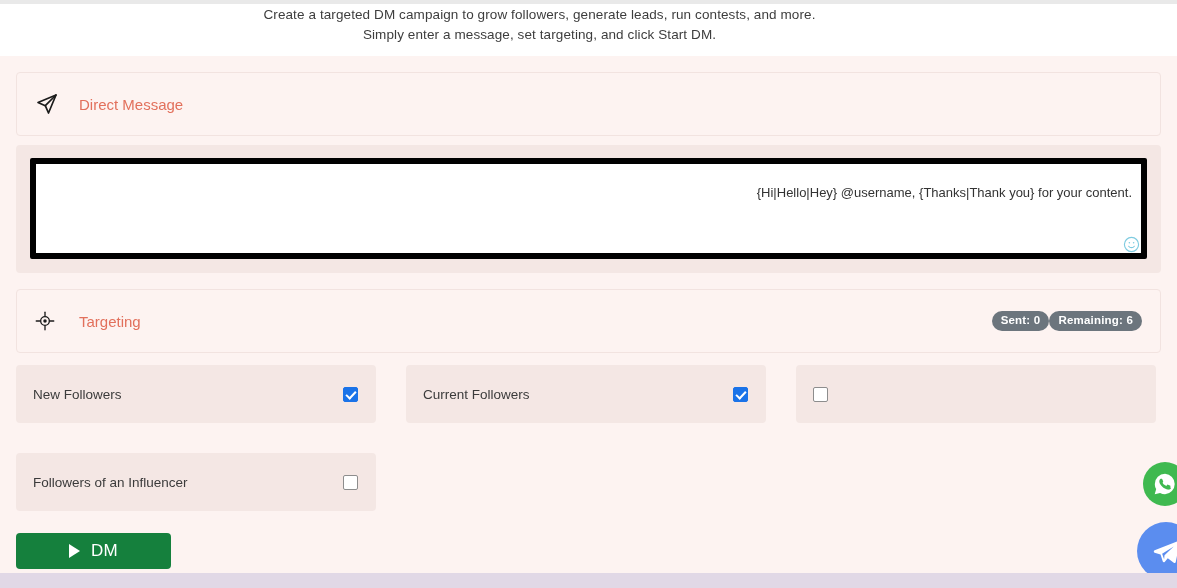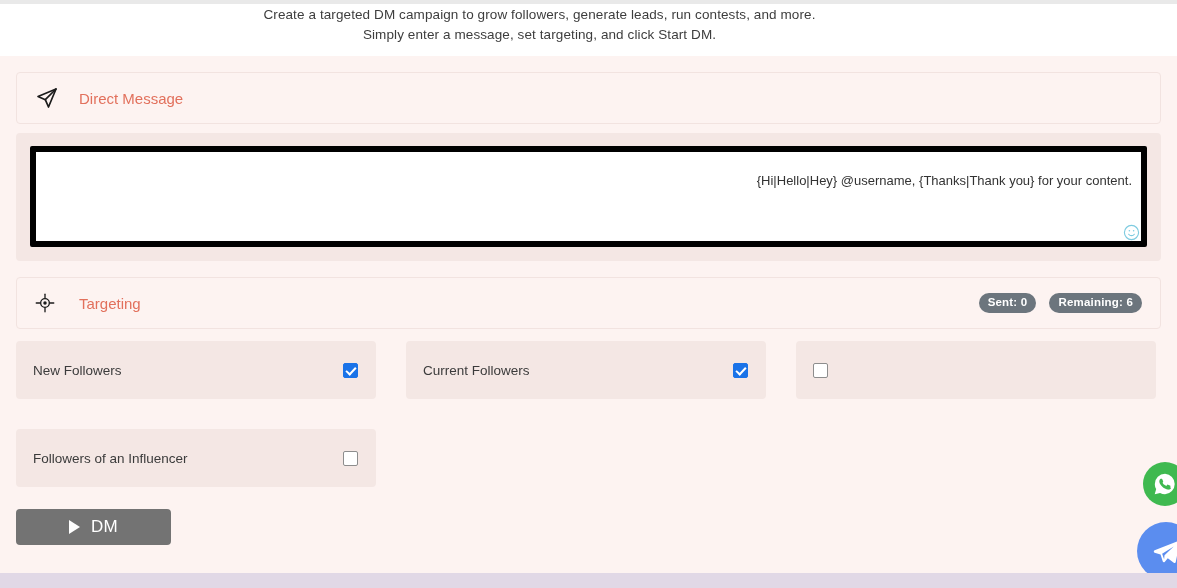--- a/index.html
+++ b/index.html
@@ -48,21 +48,21 @@
     top: 56px; left: 0;
     width: 1177px;
     height: 517px;
     background: #fdf3f1;
     padding: 0 16px;
   }
 
   
   .panel-head {
     margin-top: 16px;
-    height: 52px;
+    height: 64px;
     background: #fdf3f1;
     border: 1px solid #f2e3e0;
     border-radius: 4px;
     display: flex;
     align-items: center;
     padding: 0 18px;
   }
   .panel-head .icon-slot {
     width: 30px;
     display: flex;
@@ -70,21 +70,21 @@
     justify-content: flex-start;
   }
   .panel-title {
     font-size: 15px;
     color: #e2705c;
     margin-left: 14px;
     font-weight: 400;
   }
   .head-spacer { flex: 1; }
 
-  .badges { display: flex; gap: 13px; }
+  .badges { display: flex; gap: 0; }
   .badge {
     background: #6c757d;
     color: #ffffff;
     font-size: 11.5px;
     font-weight: bold;
     border-radius: 10px;
     padding: 3px 9px 4px 9px;
     line-height: 13px;
     letter-spacing: 0.2px;
   }
@@ -174,21 +174,21 @@
     border: solid #ffffff;
     border-width: 0 2px 2px 0;
     transform: rotate(43deg);
   }
 
   
   .start-btn {
     margin-top: 22px;
     width: 155px;
     height: 36px;
-    background: #737373;
+    background: #15803d;
     border: none;
     border-radius: 4px;
     color: #ffffff;
     font-size: 17px;
     font-family: "Liberation Sans", sans-serif;
     display: flex;
     align-items: center;
     justify-content: center;
     gap: 11px;
     cursor: pointer;

